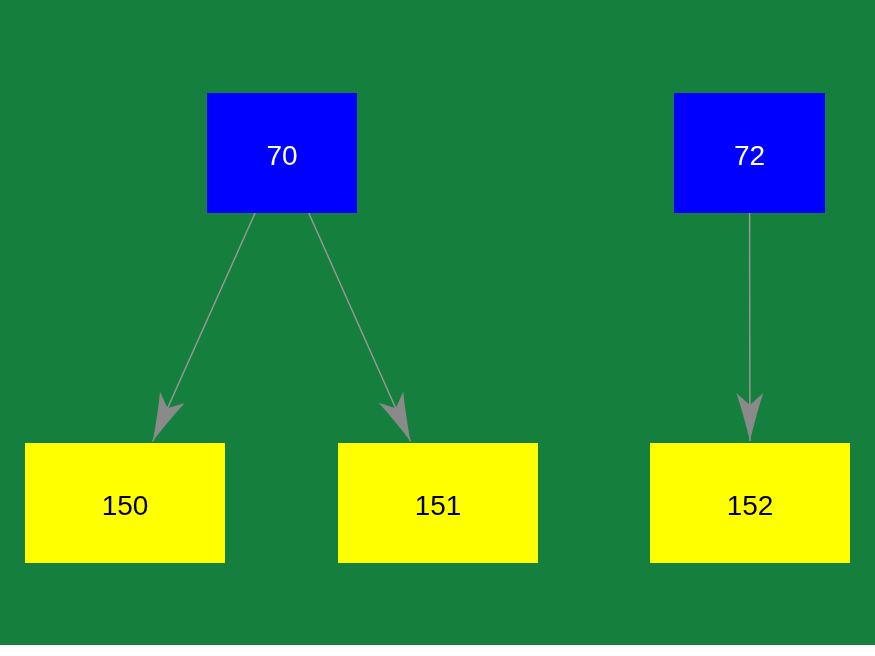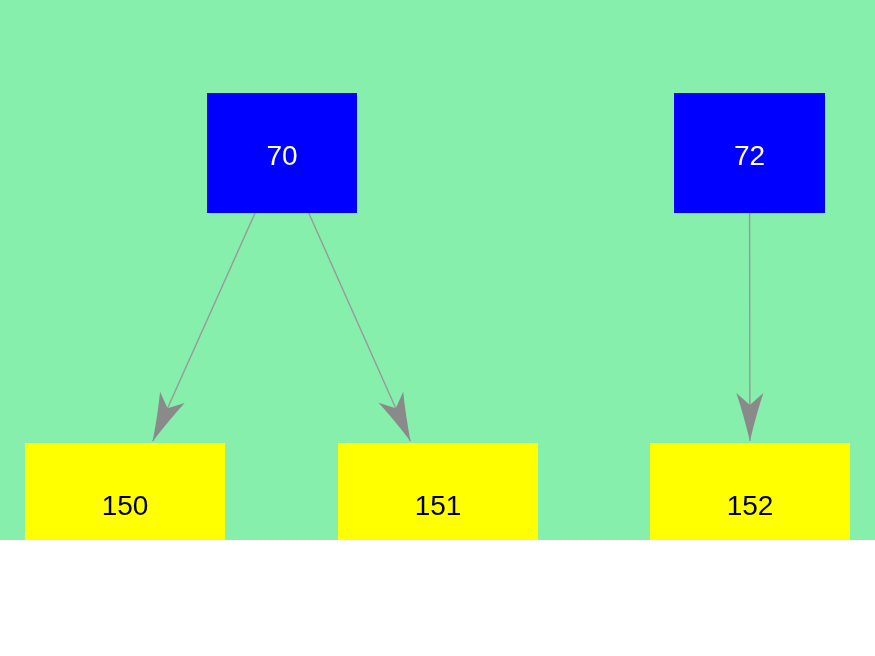--- a/index.html
+++ b/index.html
@@ -4,22 +4,22 @@
 <style>
   html, body {
     margin: 0;
     padding: 0;
     background: #ffffff;
     font-family: "Liberation Sans", sans-serif;
   }
   .stage {
     position: relative;
     width: 875px;
-    height: 540px;
-    background: #86efac;
+    height: 645px;
+    background: #15803d;
     overflow: hidden;
   }
   svg text {
     font-family: "Liberation Sans", sans-serif;
     user-select: none;
   }
 </style>
 </head>
 <body>
 

